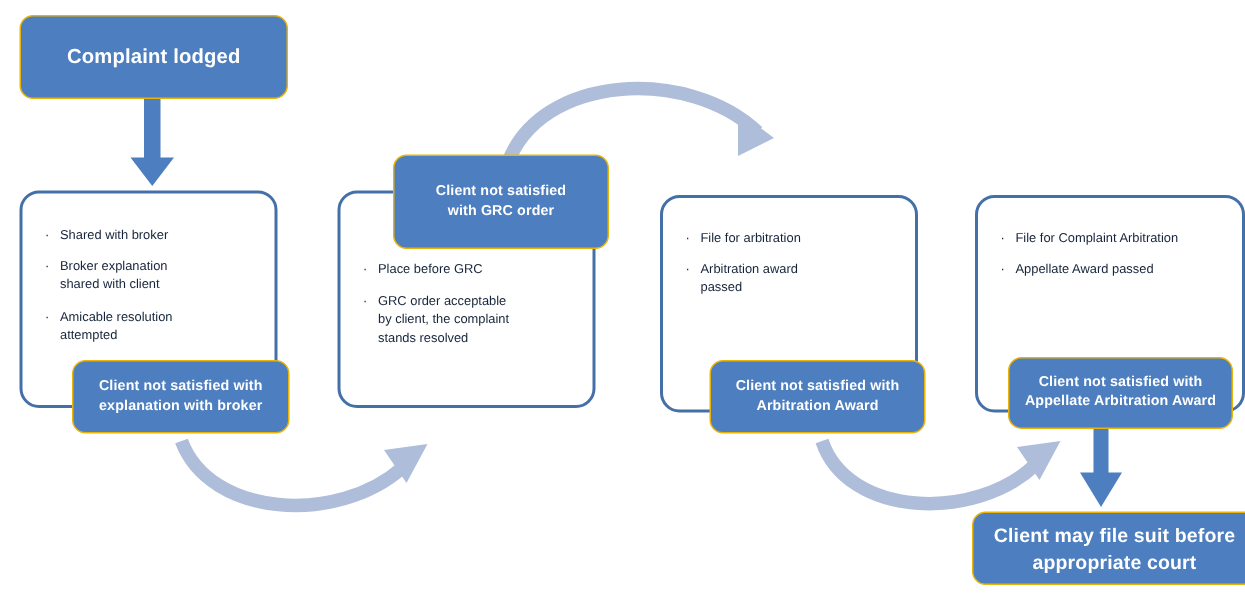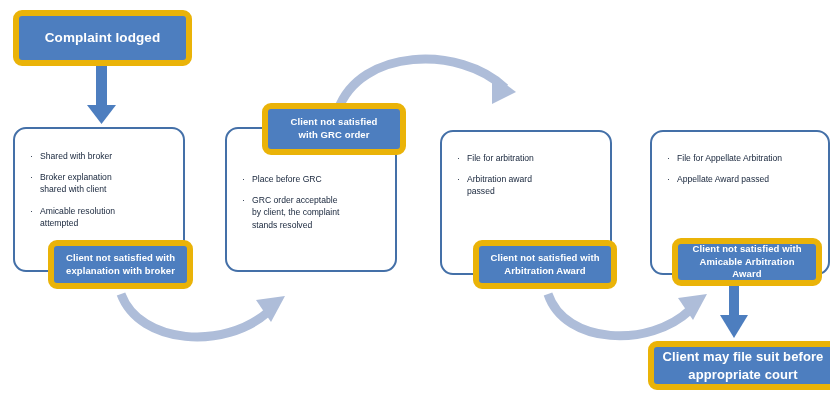--- a/index.html
+++ b/index.html
@@ -23,21 +23,21 @@
     top: 0;
     width: 830px;
     height: 407px;
     pointer-events: none;
   }
 
   
   .solid-box {
     position: absolute;
     background: #4d7ebf;
-    border: 6px solid #eab308;
+    border: 1px solid #eab308;
     border-radius: 9px;
     color: #ffffff;
     display: flex;
     align-items: center;
     justify-content: center;
     text-align: center;
     box-sizing: border-box;
     z-index: 3;
   }
   .solid-box .txt {
@@ -164,21 +164,21 @@
       </li>
       <li>
         <span class="dot">·</span>
         <span style="white-space:pre-line">GRC order acceptable
 by client, the complaint
 stands resolved</span>
       </li>
     </ul>
   </div>
 
-  <div class="solid-box box-label" style="left:262px; top:103px; width:144px; height:52px;">
+  <div class="solid-box box-label" style="left:262px; top:103px; width:144px; height:63px;">
     <div class="txt">
       <div>Client not satisfied</div>
       <div>with GRC order</div>
     </div>
   </div>
 
   <div class="list-box" style="left:440px; top:130px; width:172px; height:145px; padding:20px 12px 0 14px;">
     <ul>
       <li>
         <span class="dot">·</span>
@@ -196,33 +196,33 @@
     <div class="txt">
       <div>Client not satisfied with</div>
       <div>Arbitration Award</div>
     </div>
   </div>
 
   <div class="list-box" style="left:650px; top:130px; width:180px; height:145px; padding:20px 10px 0 14px;">
     <ul>
       <li>
         <span class="dot">·</span>
-        <span style="white-space:pre-line">File for Appellate Arbitration</span>
+        <span style="white-space:pre-line">File for Complaint Arbitration</span>
       </li>
       <li>
         <span class="dot">·</span>
         <span style="white-space:pre-line">Appellate Award passed</span>
       </li>
     </ul>
   </div>
 
   <div class="solid-box box-label" style="left:672px; top:238px; width:150px; height:48px;">
     <div class="txt">
       <div>Client not satisfied with</div>
-      <div>Amicable Arbitration Award</div>
+      <div>Appellate Arbitration Award</div>
     </div>
   </div>
 
   <div class="solid-box box-final" style="left:648px; top:341px; width:190px; height:49px;">
     <div class="txt">
       <div>Client may file suit before</div>
       <div>appropriate court</div>
     </div>
   </div>
 

